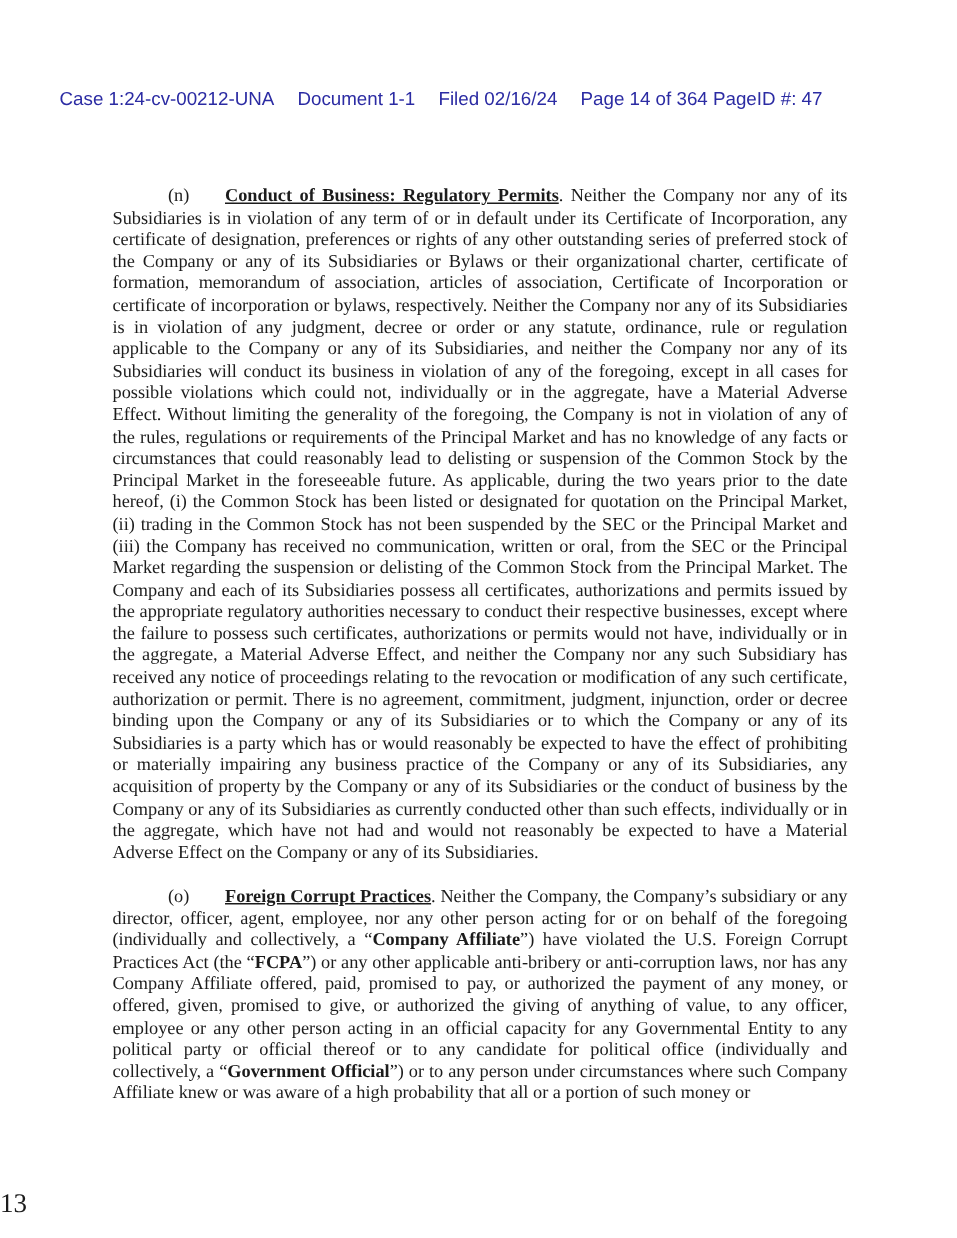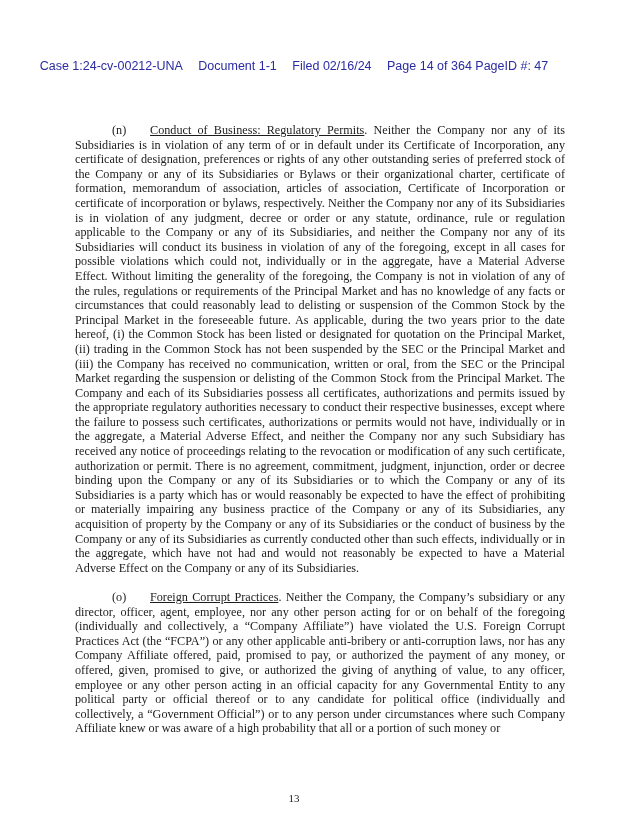--- a/index.html
+++ b/index.html
@@ -40,29 +40,29 @@
   }
   p.para{
     margin:0 0 14.6px 0;
     text-align:justify;
   }
   .para-number{
     display:inline-block;
     margin-left:37px;
     width:38px;
   }
-  .run-underline{text-decoration:underline;}
-  .run-bold{font-weight:normal;}
+  .run-underline{text-decoration:underline;font-weight:bold;}
+  .run-bold{font-weight:bold;}
   .footer{
     position:absolute;
     top:744px;
     left:0;
     width:100%;
-    text-align:center;
-    font-size:11px;
+    text-align:left;
+    font-size:18px;
   }
 </style>
 </head>
 <body>
 
 <div class="page">
 
   <div class="case-header">
     <span>Case 1:24-cv-00212-UNA</span>
     <span>Document 1-1</span>

